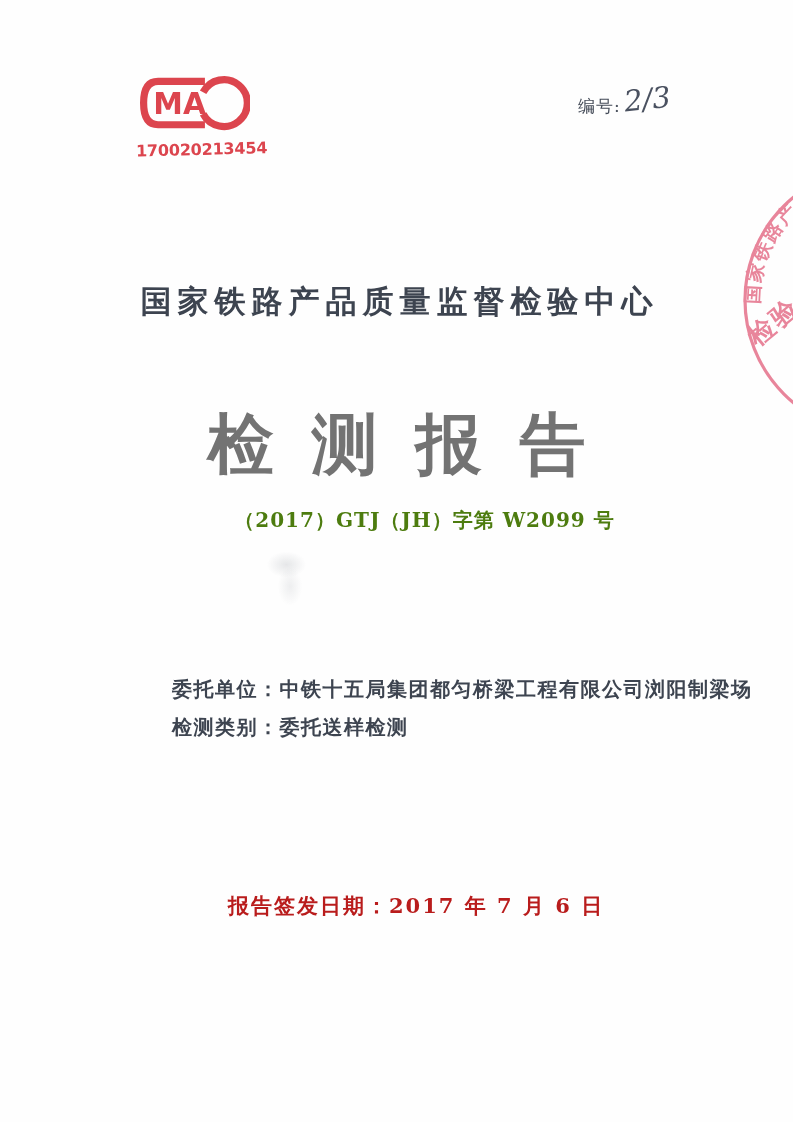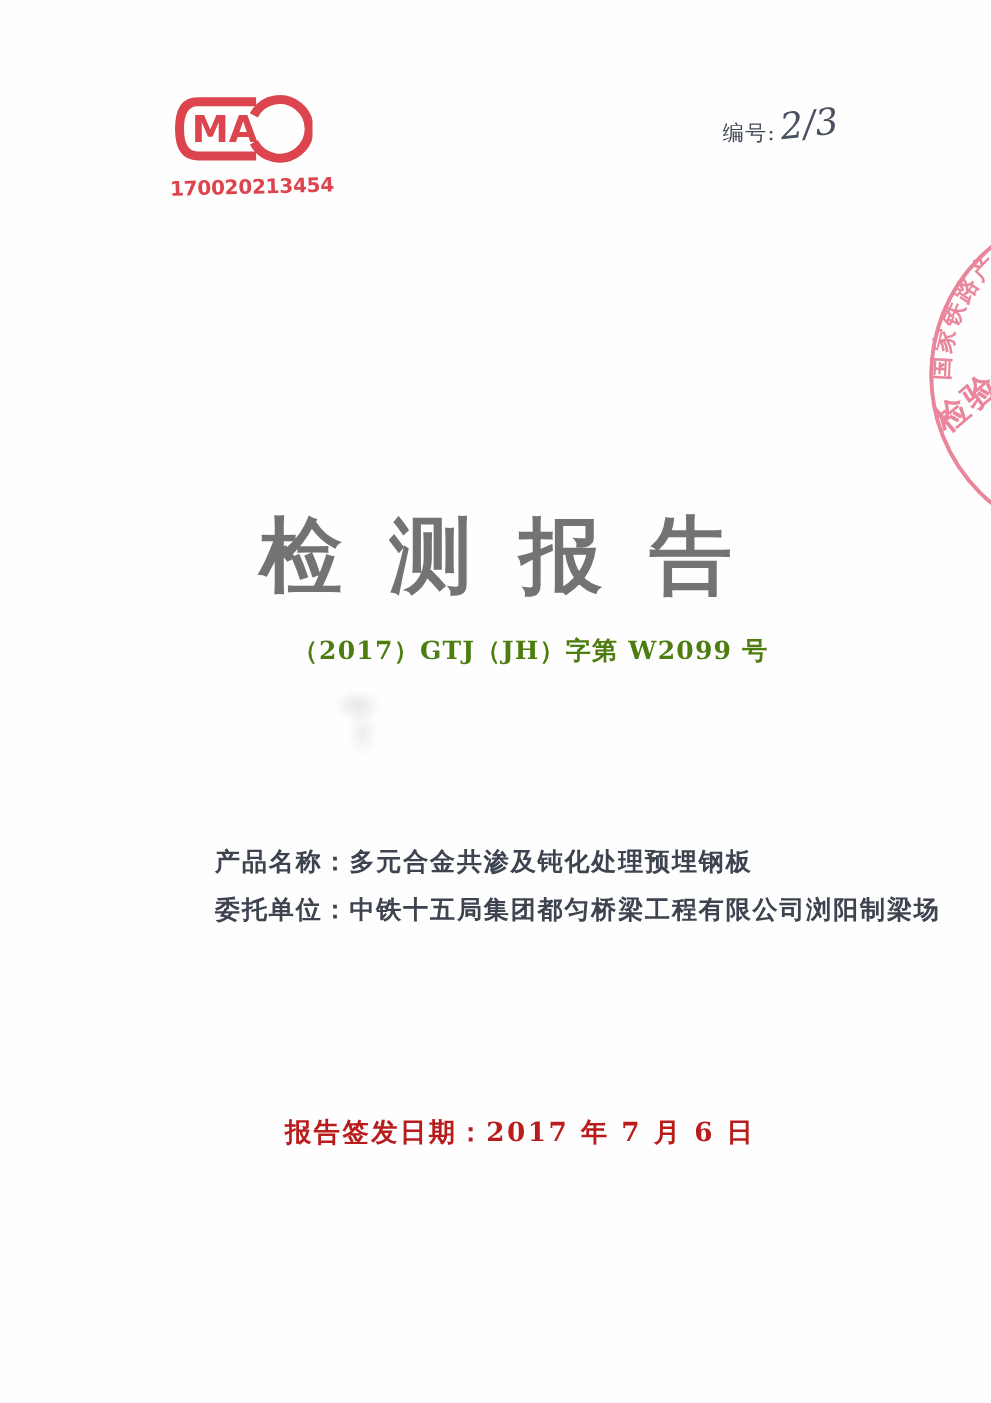--- a/index.html
+++ b/index.html
@@ -95,35 +95,38 @@
     <defs>
       <path id="ringPath" d="M 79.1 112.2 A 119 119 0 1 1 238.7 219.8" fill="none"></path>
     </defs>
     <circle cx="198" cy="108" r="133" fill="none" stroke="#e5718a" stroke-width="3.2"></circle>
     <text font-size="19" fill="#e5718a" letter-spacing="2" font-family="DejaVu Serif, Liberation Serif, serif" font-weight="bold">
       <textPath href="#ringPath" startOffset="0">国家铁路产品</textPath>
     </text>
     <text x="77" y="155" font-size="26" fill="#e5718a" letter-spacing="3" font-family="DejaVu Serif, Liberation Serif, serif" font-weight="bold" transform="rotate(-40 77 155)">检验</text>
   </svg>
 
+  <div class="org-title">
+    <span>国家铁路产品质量监督检验中心</span>
+  </div>
 
   <div class="report-title">
     <span>检测报告</span>
   </div>
 
   <div class="report-number">（2017）GTJ（JH）字第 W2099 号</div>
 
   <div class="smudge"></div>
 
   <div class="info-block">
     <div class="info-row">
-      <span>产品名称：</span><span>多元合金共渗及钝化处理预埋钢板</span>
+      <span>委托单位：</span><span>中铁十五局集团都匀桥梁工程有限公司浏阳制梁场</span>
     </div>
     <div class="info-row">
-      <span>委托单位：</span><span>中铁十五局集团都匀桥梁工程有限公司浏阳制梁场</span>
+      <span>检测类别：</span><span>委托送样检测</span>
     </div>
   </div>
 
   <div class="date-line">
     <span>报告签发日期：</span><span>2017 年 7 月 6 日</span>
   </div>
 
 </div>
 
 </body></html>

